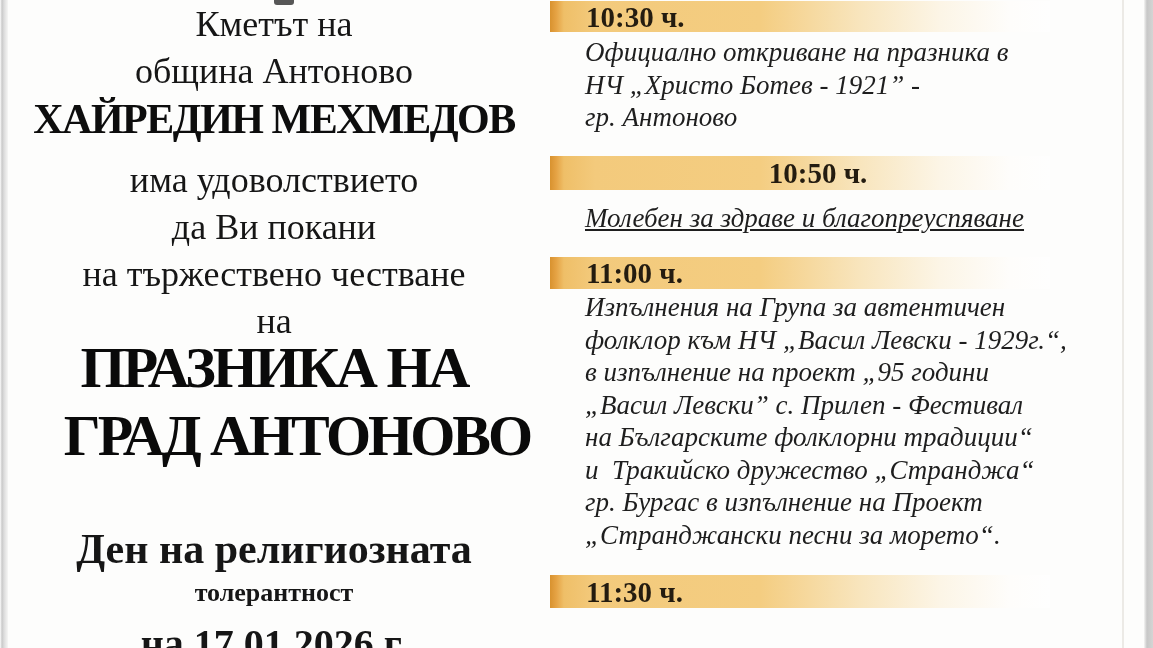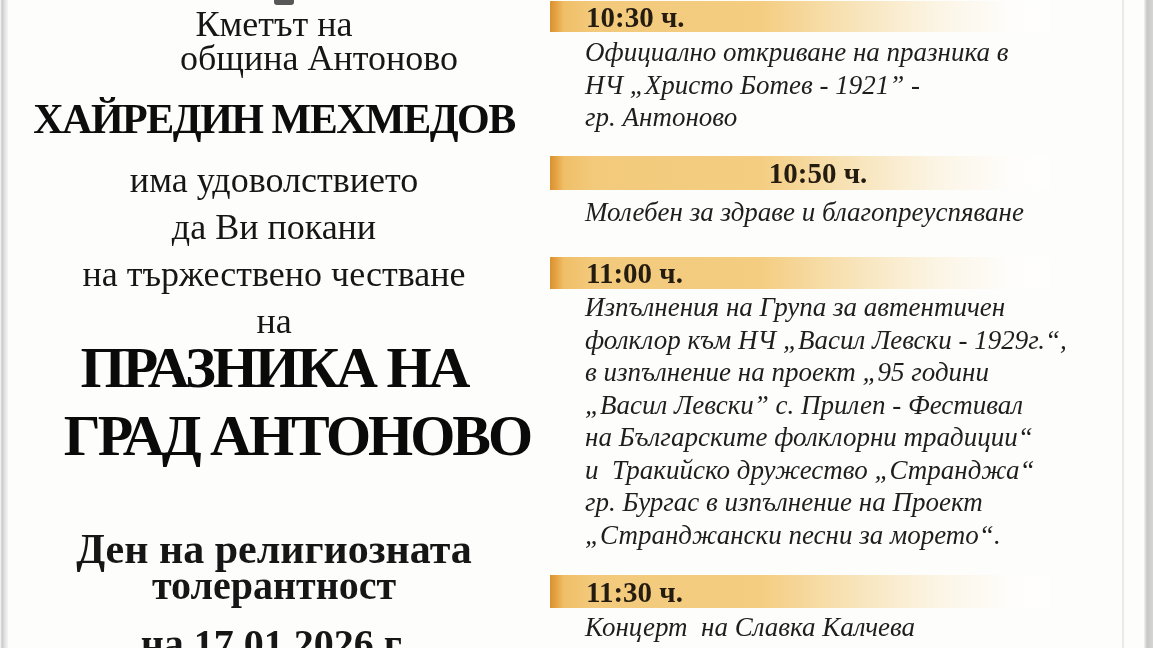--- a/index.html
+++ b/index.html
@@ -28,31 +28,31 @@
     background:#3a3a3a;border-radius:0 0 3px 3px;opacity:.85;
   }
 
   
   .left-col{position:absolute;left:8px;top:0;width:532px;height:648px;}
   .lline{
     position:absolute;left:0;width:532px;text-align:center;
     color:#161616;font-size:36px;line-height:1.1;white-space:pre;
   }
   .l1{top:5px;}
-  .l2{top:39px;padding-left:45px;}
+  .l2{top:52px;}
   .l3{top:96px;font-size:42px;font-weight:bold;letter-spacing:-1.5px;color:#0d0d0d;}
   .l4{top:161px;}
   .l5{top:208px;}
   .l6{top:255px;}
   .l7{top:302px;}
   .l8{top:336px;font-size:58px;font-weight:bold;letter-spacing:-3px;color:#0a0a0a;}
   .l9{top:404px;font-size:58px;font-weight:bold;letter-spacing:-3px;color:#0a0a0a;padding-left:23px;}
   .l10{top:479px;font-size:34px;font-weight:bold;}
   .l11{top:526px;font-size:42px;font-weight:bold;}
-  .l12{top:564px;font-size:40px;font-weight:bold;text-align:center;}
+  .l12{top:579px;font-size:26px;font-weight:bold;text-align:center;}
   .l13{top:622px;font-size:40px;font-weight:bold;}
 
   
   .schedule{position:absolute;left:550px;top:0;width:560px;height:648px;}
   .bar{
     position:absolute;left:0;width:500px;height:33px;
     background:linear-gradient(90deg,
       #d8922f 0px,#e5a243 6px,#efbf68 14px,#f3ca7c 45px,
       #f4cd81 42%,#f8e5bd 62%,#fcf5e6 78%,#fefdfb 92%,#fefefe 100%);
     display:flex;align-items:center;
@@ -67,21 +67,21 @@
   .bar3{top:257px;height:32px;}
   .bar4{top:575px;height:33px;}
 
   .desc{
     position:absolute;left:35px;width:520px;
     font-family:"Liberation Serif",serif;font-style:italic;
     font-size:27px;color:#1e1e1e;
   }
   .desc div{line-height:32.5px;white-space:pre;}
   .d1{top:36px;}
-  .d2{top:196px;}
+  .d2{top:202px;text-decoration:underline;}
   .d3{top:291px;}
   .d4{top:611px;}
 </style>
 </head>
 <body>
 
 <div class="page">
 
   <div class="edge-left"></div>
   <div class="fold-line"></div>
@@ -131,18 +131,15 @@
       <div>„Васил Левски” с. Прилеп - Фестивал</div>
       <div>на Българските фолклорни традиции“</div>
       <div>и  Тракийско дружество „Странджа“</div>
       <div>гр. Бургас в изпълнение на Проект</div>
       <div>„Странджански песни за морето“.</div>
     </div>
 
     <div class="bar bar4">
       <span>11:30 ч.</span>
     </div>
-    <div class="desc d4">
-      <div>Концерт  на Славка Калчева</div>
-    </div>
 
   </div>
 </div>
 
 </body></html>

